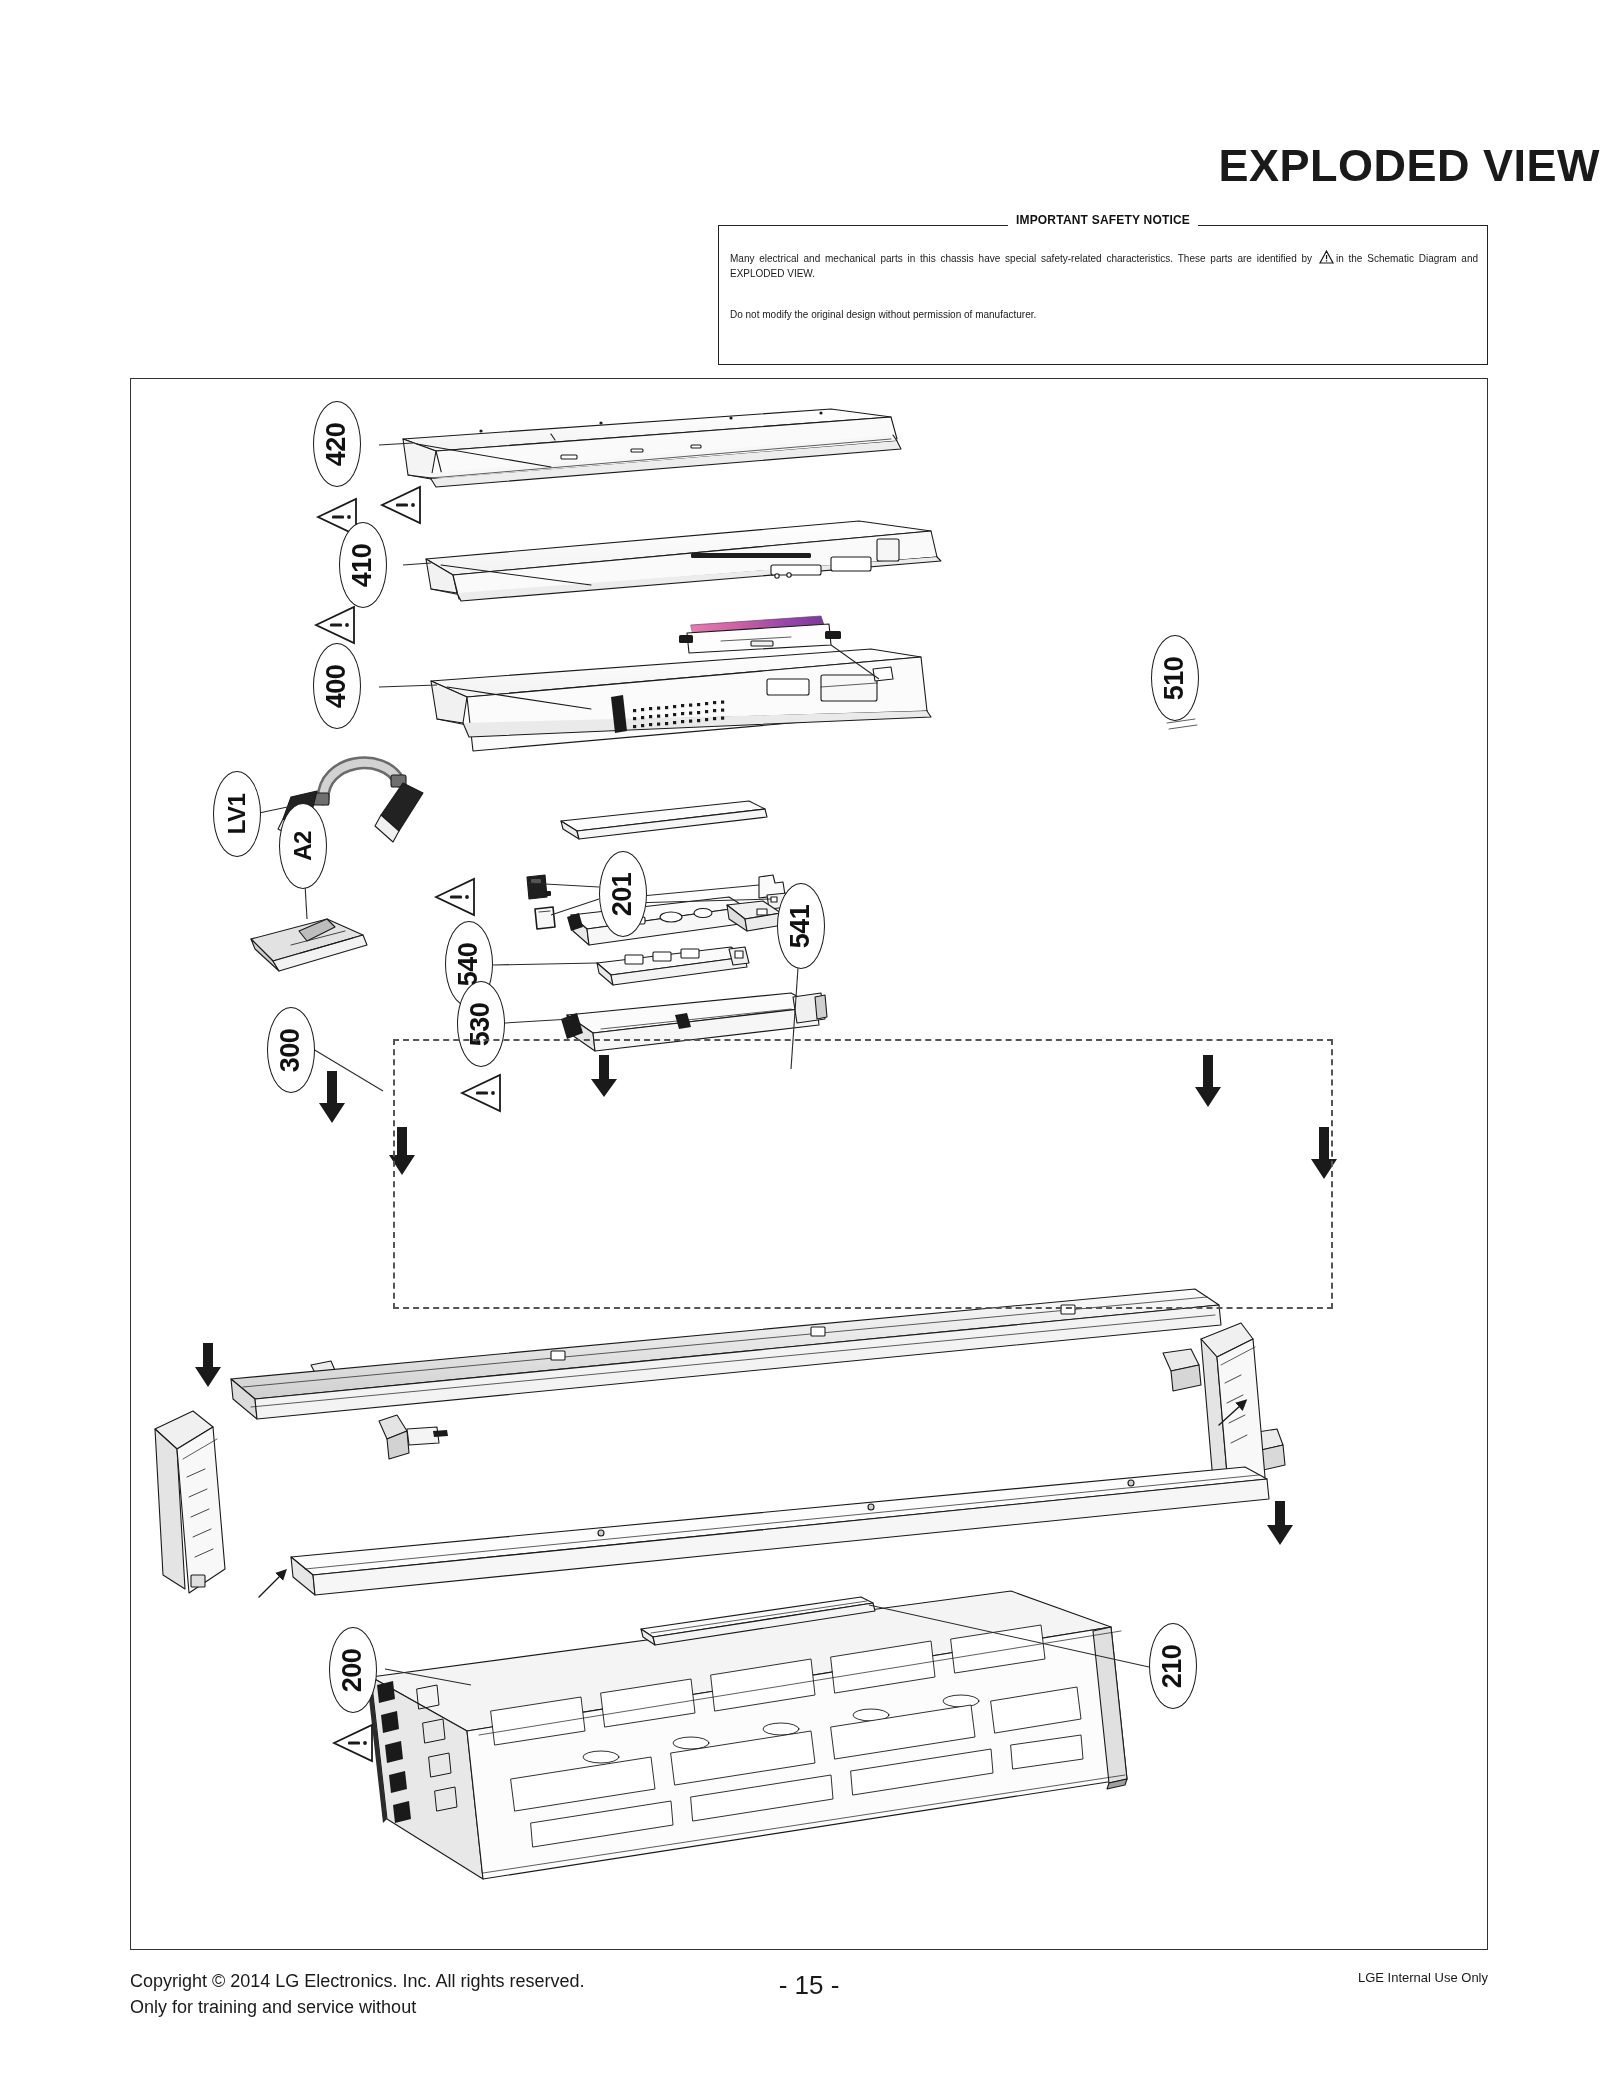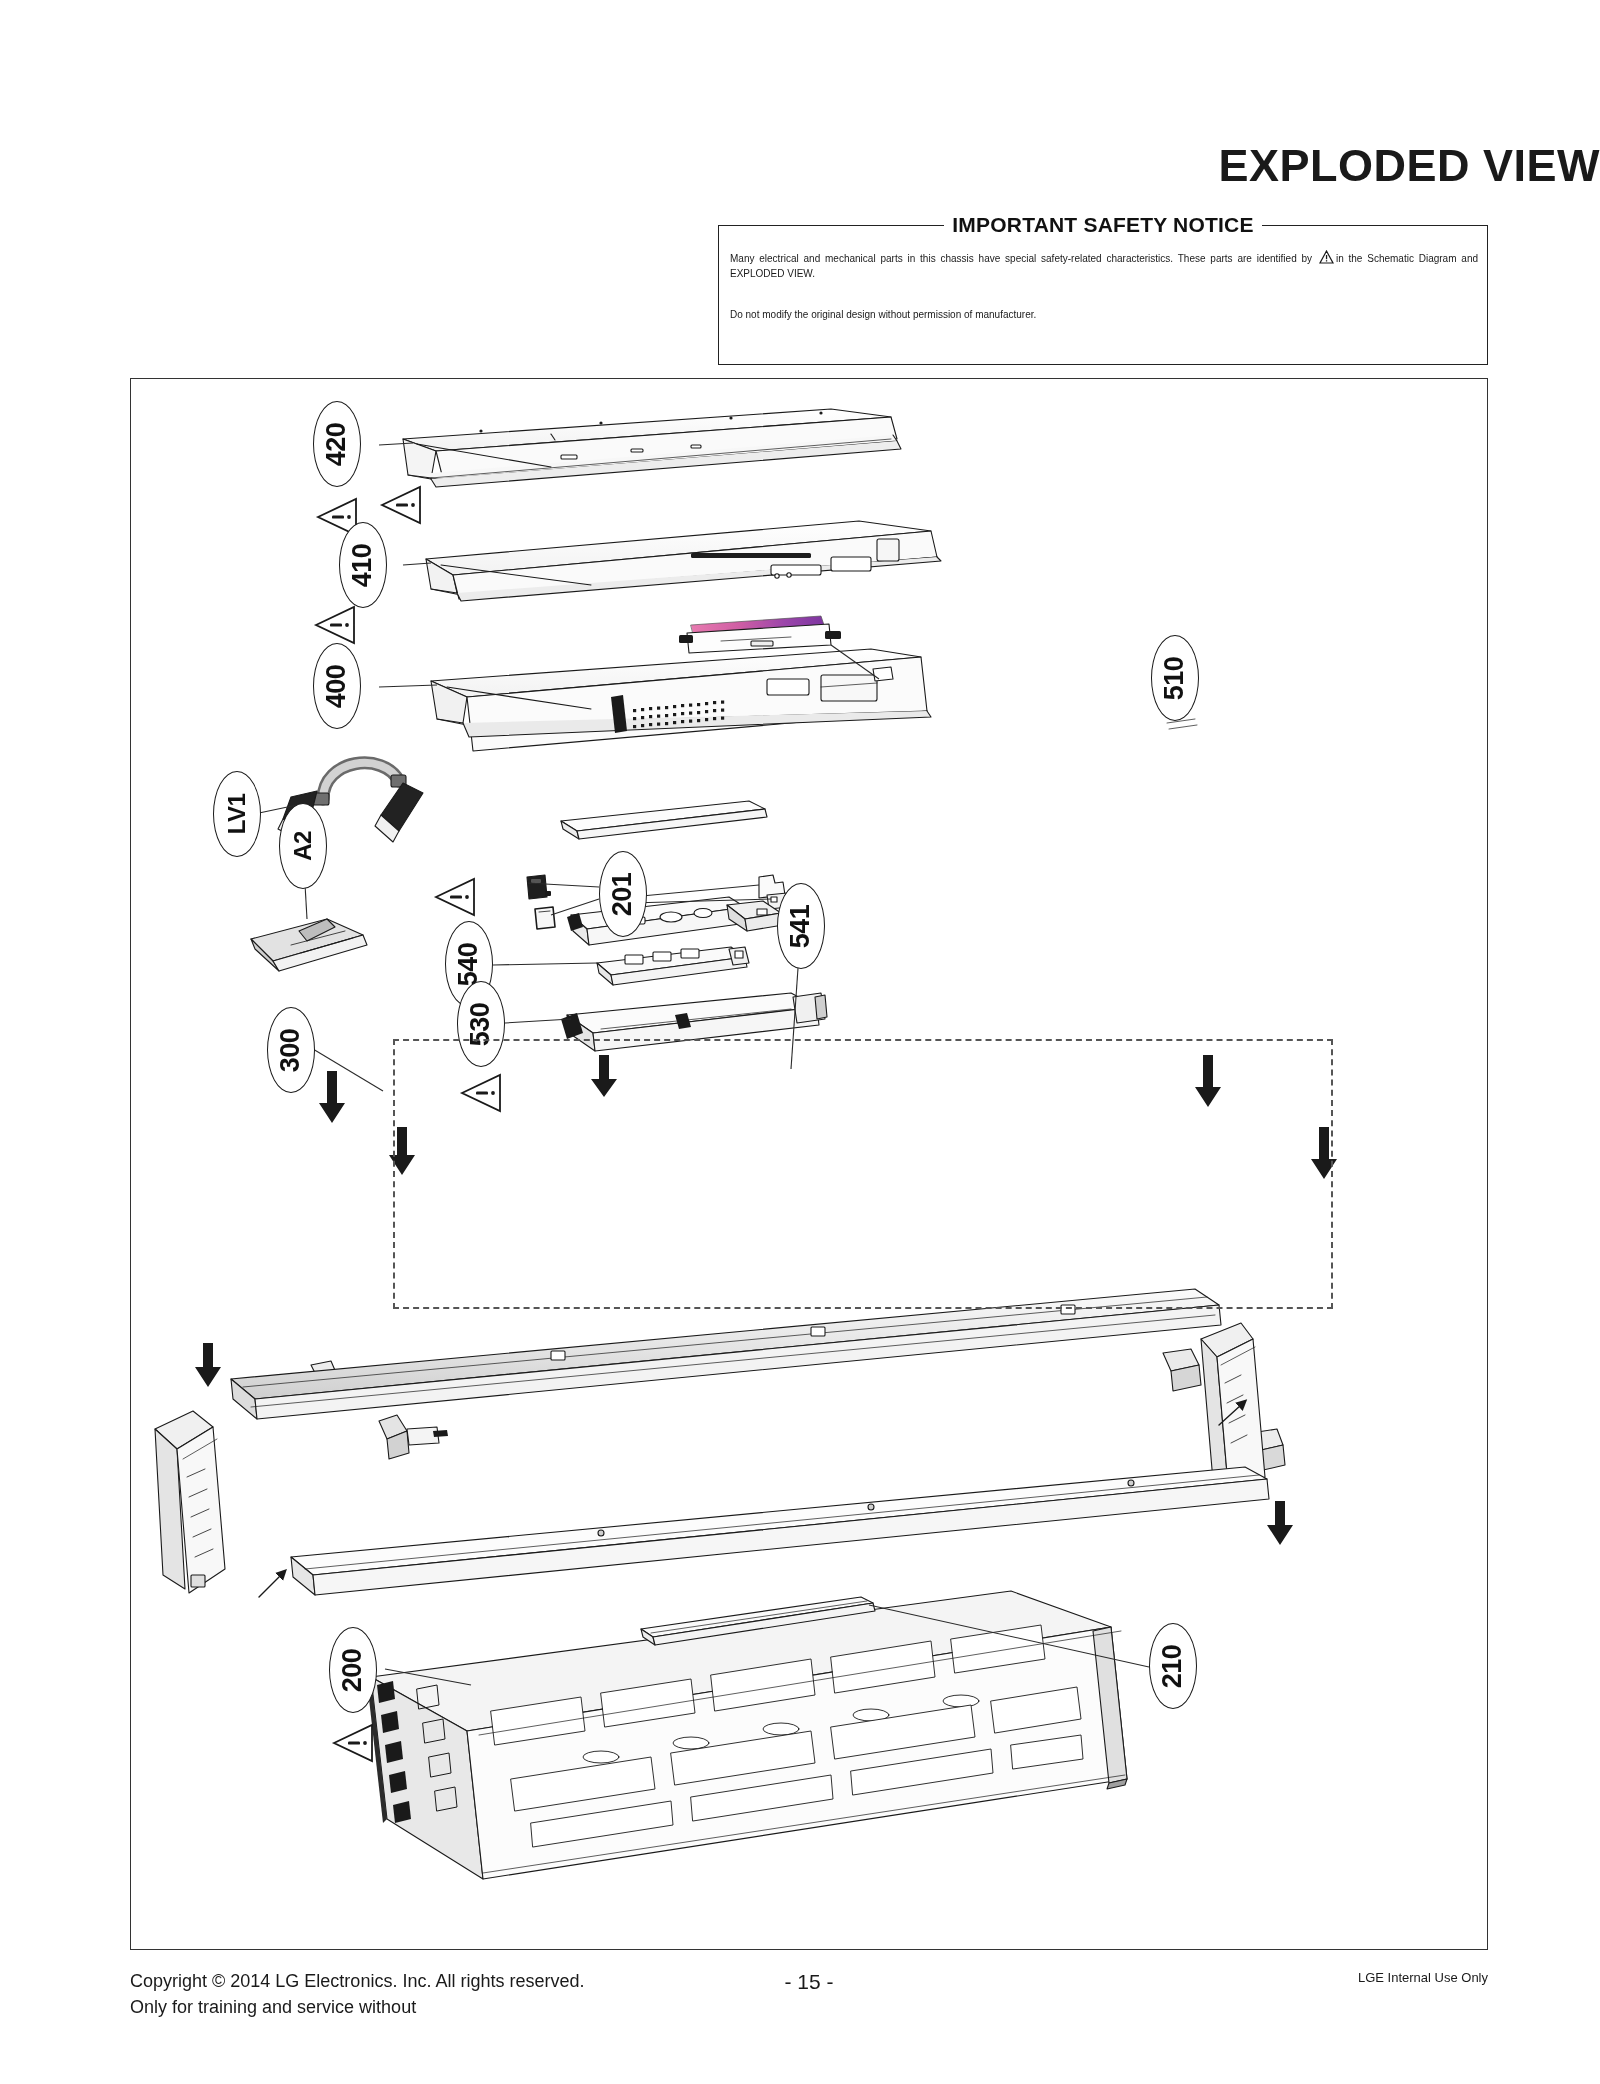--- a/index.html
+++ b/index.html
@@ -40,21 +40,21 @@
     border: 1.4px solid #222;
     box-sizing: border-box;
     background: #fff;
   }
   .safety-legend {
     position: absolute;
     left: 718px;
     top: 213px;
     width: 770px;
     text-align: center;
-    font-size: 21px;
+    font-size: 12px;
     font-weight: bold;
     letter-spacing: 0.2px;
   }
   .safety-legend span {
     background: #fff;
     padding: 0 8px;
     display: inline-block;
   }
   .safety-body {
     position: absolute;
@@ -102,21 +102,21 @@
     left: 0; top: 0;
     font-size: 18px;
     line-height: 1.45;
     color: #1a1a1a;
   }
   .footer-center {
     position: absolute;
     left: 0; top: 2px;
     width: 1358px;
     text-align: center;
-    font-size: 21px;
+    font-size: 26px;
     color: #1a1a1a;
   }
   .footer-right {
     position: absolute;
     right: 0; top: 2px;
     font-size: 13px;
     color: #1a1a1a;
   }
 
   

